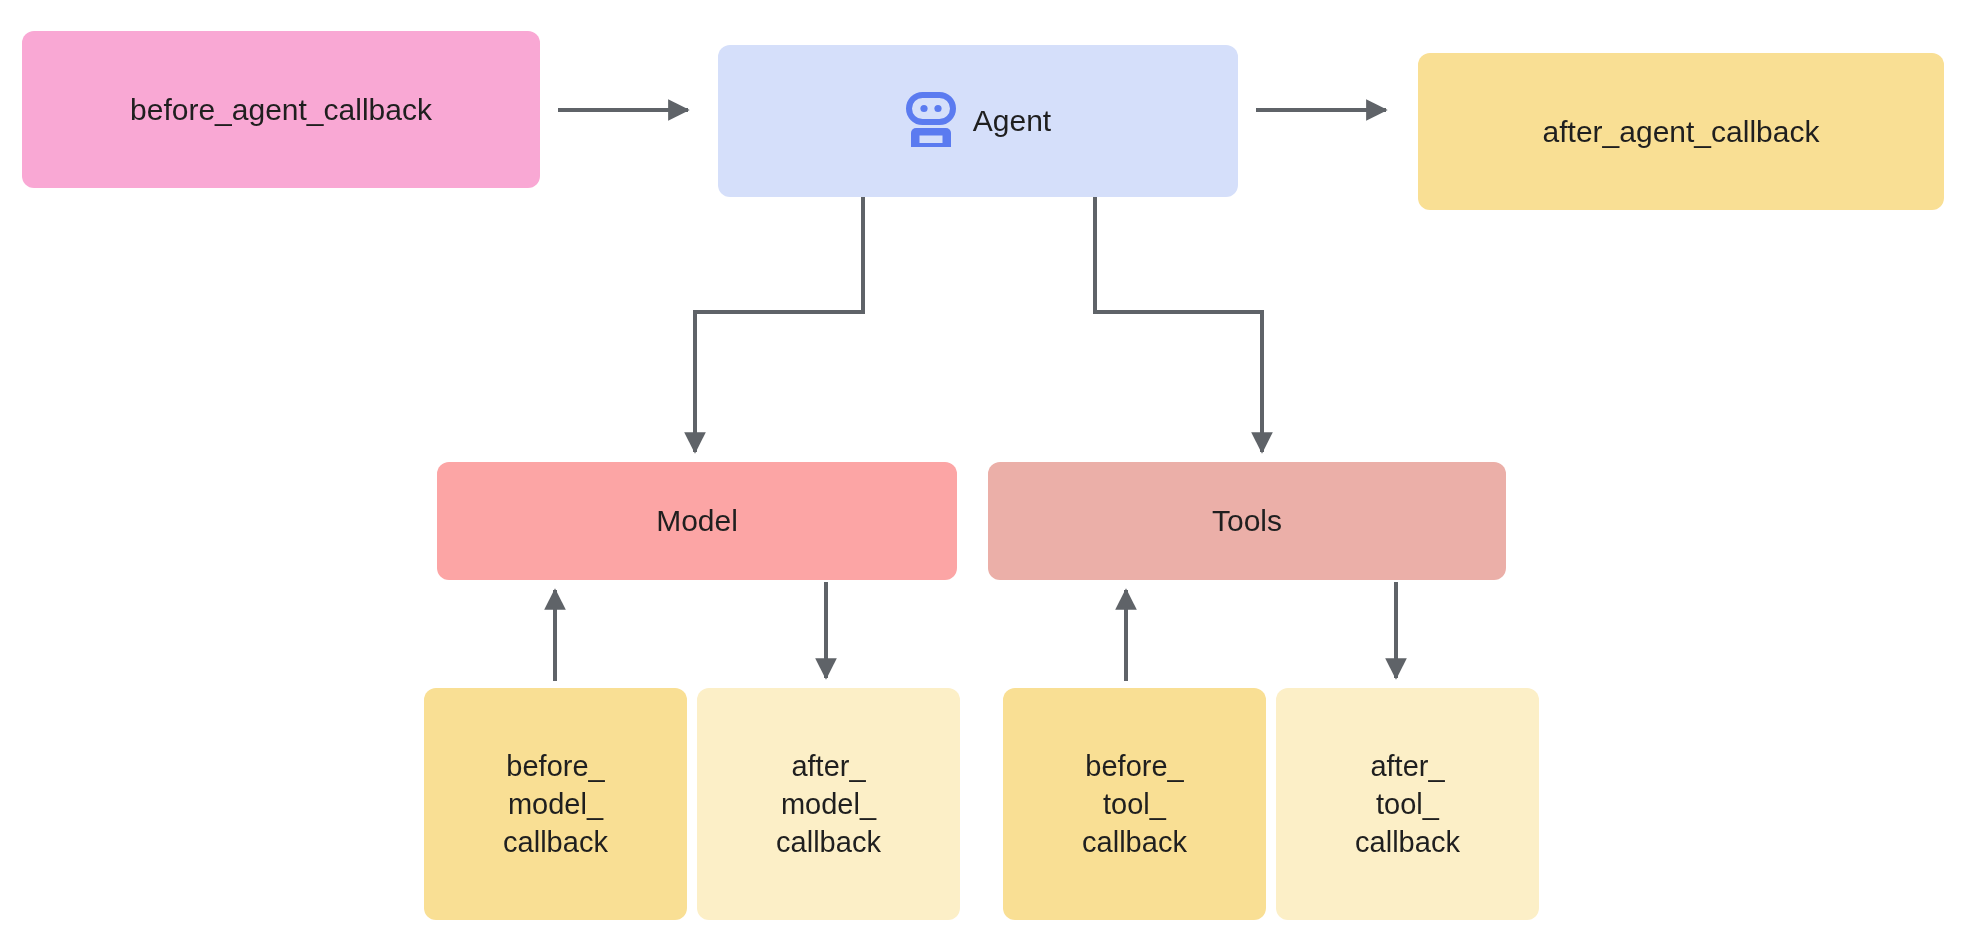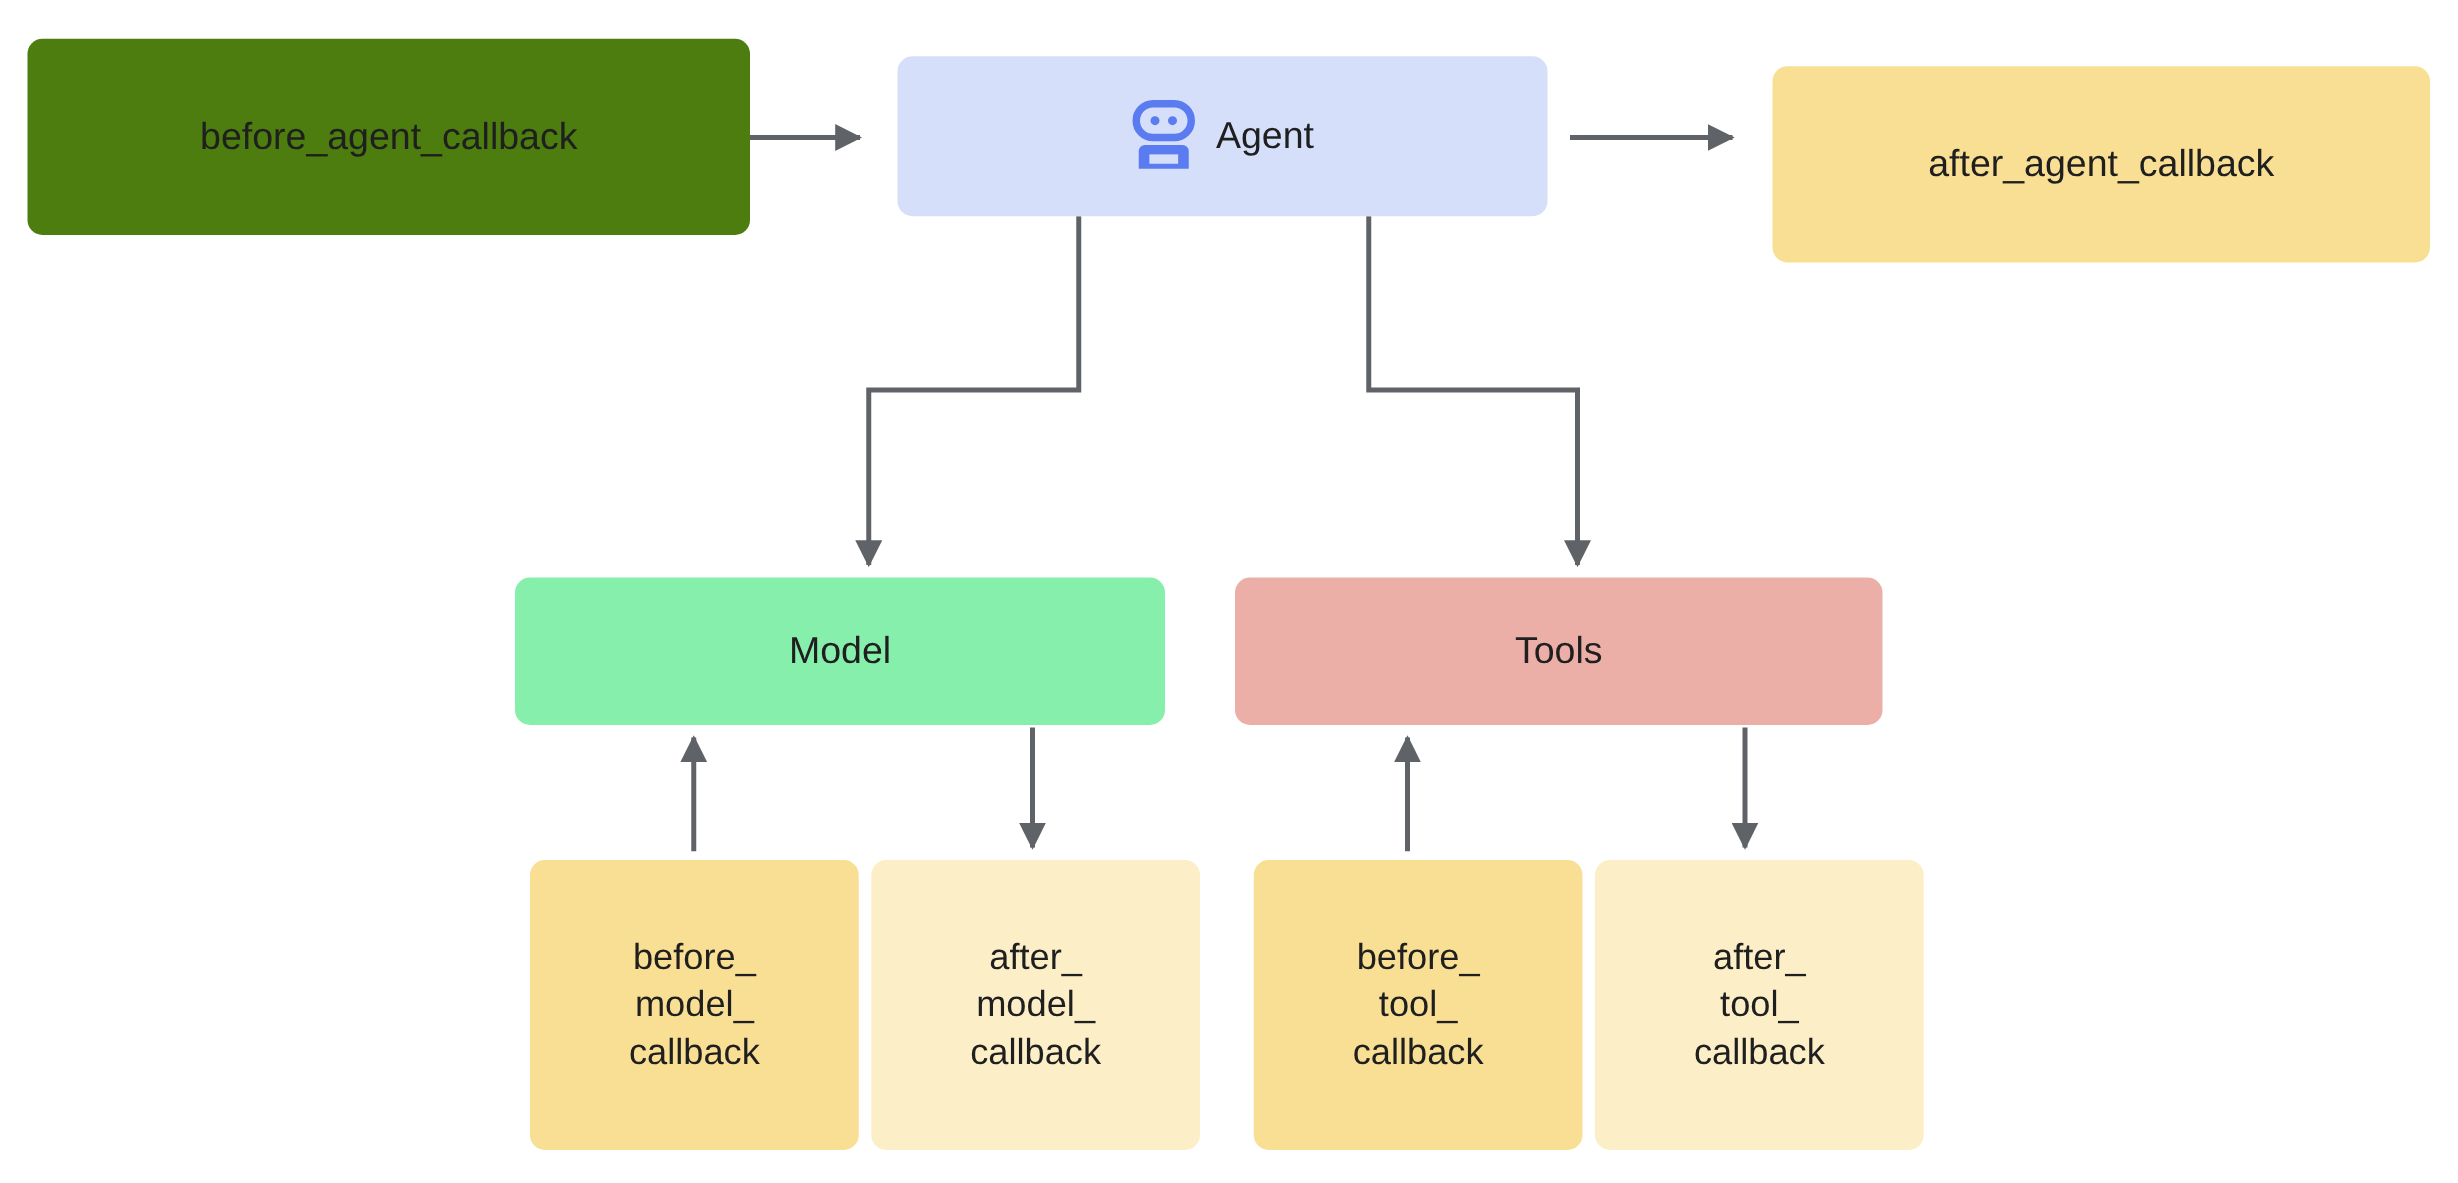--- a/index.html
+++ b/index.html
@@ -31,26 +31,26 @@
     line-height: 1.32;
     z-index: 2;
   }
   .node-label {
     display: block;
     white-space: pre-line;
   }
 
   
   #node-before-agent {
-    left: 22px;  top: 31px;  width: 578px; height: 157px;
-    background: #4d7c0f;
+    left: 22px;  top: 31px;  width: 518px; height: 157px;
+    background: #f9a8d4;
     font-size: 30px;
   }
   #node-agent {
-    left: 718px; top: 45px; width: 520px; height: 128px;
+    left: 718px; top: 45px; width: 520px; height: 152px;
     background: #D5DFFA;
     font-size: 30px;
     gap: 16px;
   }
   #node-after-agent {
     left: 1418px; top: 31px; width: 526px; height: 157px;
     background: #F9DF94;
     font-size: 30px;
     margin-top: 22px;
   }
@@ -58,22 +58,22 @@
   
   .robot-icon {
     width: 52px;
     height: 58px;
     display: block;
     flex: none;
   }
 
   
   #node-model {
-    left: 412px; top: 462px; width: 520px; height: 118px;
-    background: #86efac;
+    left: 437px; top: 462px; width: 520px; height: 118px;
+    background: #fca5a5;
     font-size: 30px;
   }
   #node-tools {
     left: 988px; top: 462px; width: 518px; height: 118px;
     background: #EBAFA8;
     font-size: 30px;
   }
 
   
   .leaf {

